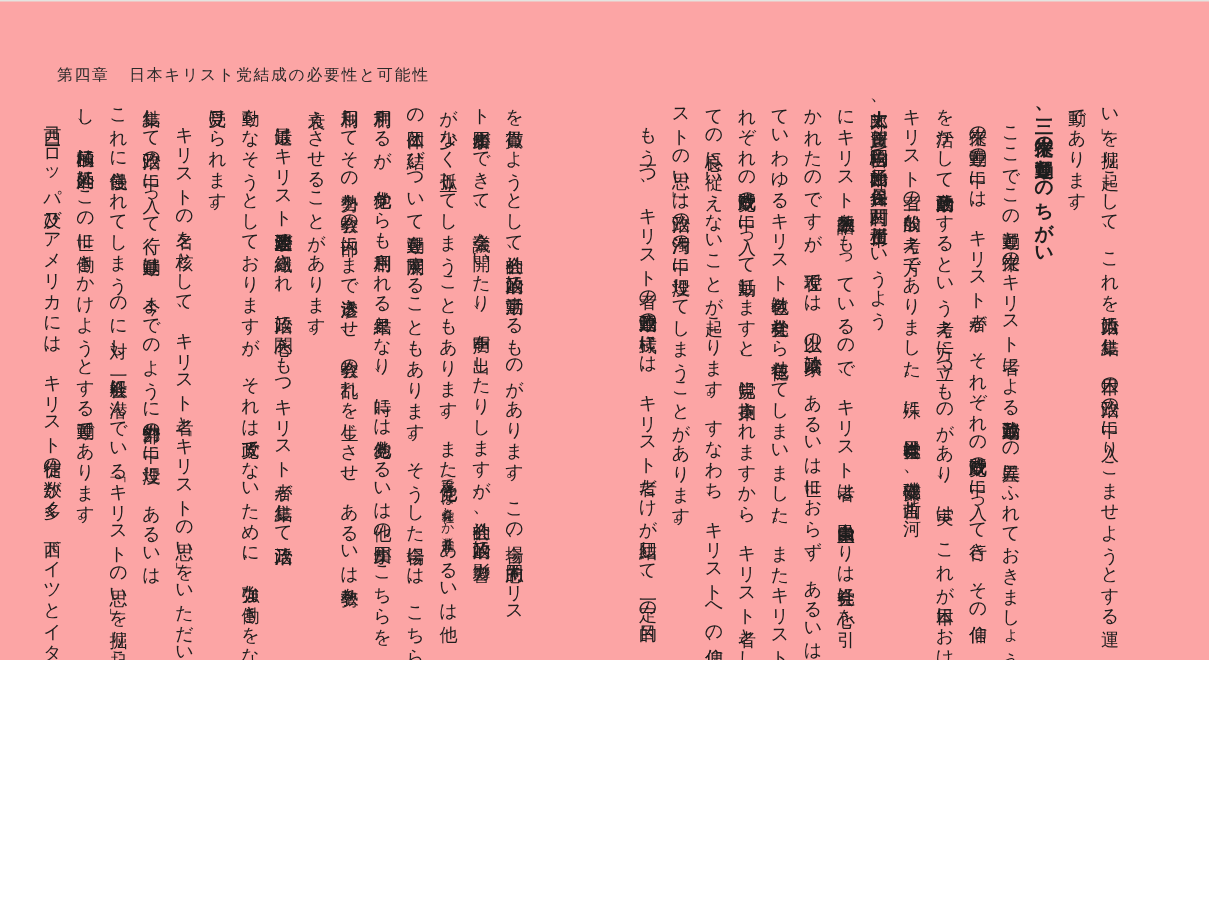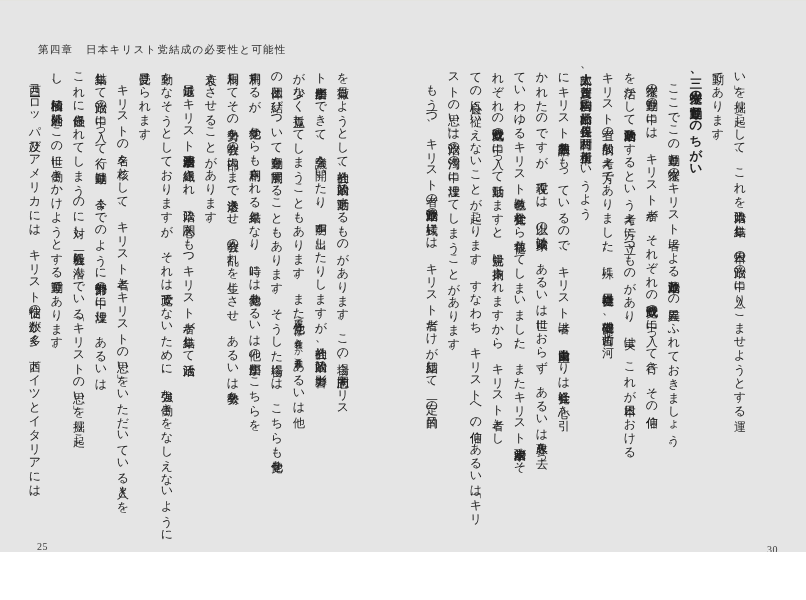--- a/index.html
+++ b/index.html
@@ -1,19 +1,19 @@
 <!DOCTYPE html>
 <html><head>
 <meta charset="utf-8">
 <style>
   html,body{margin:0;padding:0;background:#ffffff;}
   .spread{
     position:relative;
-    width:806px;height:552px;
-    background:#e5e5e5;
+    width:806px;height:440px;
+    background:#fca5a5;
     overflow:hidden;
     font-family:"Liberation Serif","DejaVu Serif",serif;
     color:#1e1e1e;
   }
   .spread::before{
     content:"";position:absolute;top:0;left:0;right:0;height:1px;
     background:#e4e4e0;
   }
   .running-head{
     position:absolute;top:43px;left:38px;

